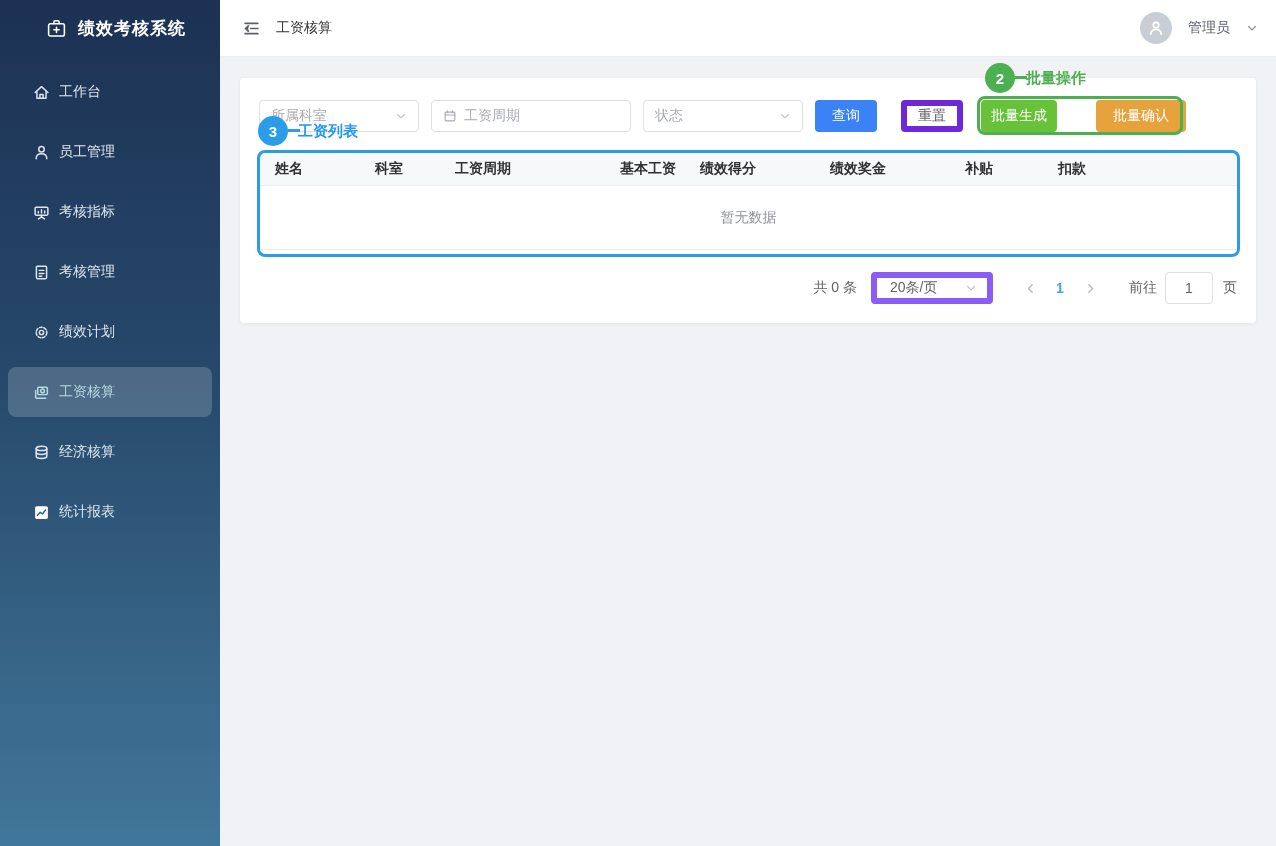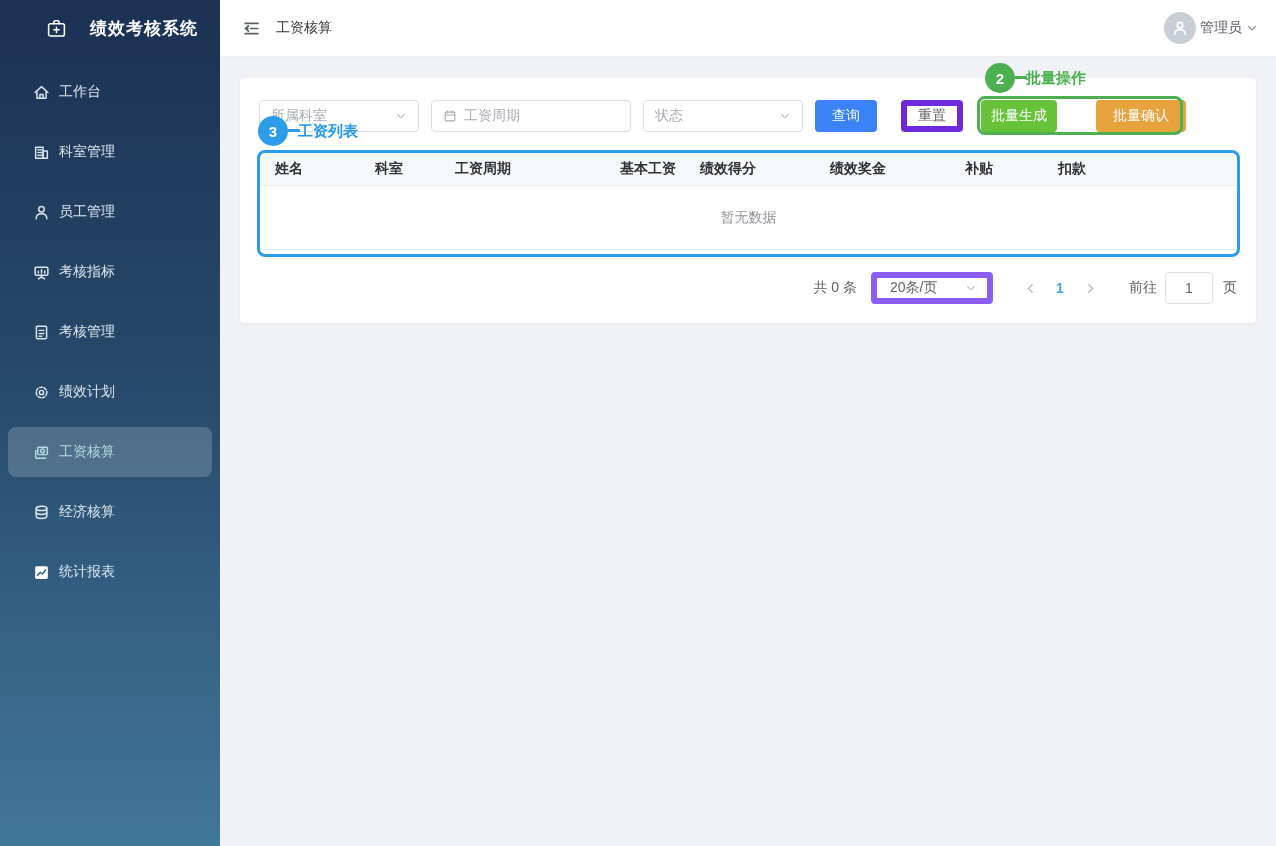--- a/index.html
+++ b/index.html
@@ -3,33 +3,33 @@
 <meta charset="utf-8">
 <style>
   * { margin:0; padding:0; box-sizing:border-box; }
   html,body { width:1276px; height:846px; }
   body { font-family:"Liberation Sans","DejaVu Sans",sans-serif; background:#f0f2f5; }
   .app { position:relative; width:1276px; height:846px; overflow:hidden; background:#f0f2f5; }
 
   
   .sidebar { position:absolute; left:0; top:0; width:220px; height:846px;
     background:linear-gradient(180deg,#1c3153 0%,#27496b 45%,#41779a 100%); }
-  .logo { height:57px; display:flex; align-items:center; padding-left:46px; gap:23px;
+  .logo { height:57px; display:flex; align-items:center; padding-left:46px; gap:11px;
     color:#ffffff; font-size:17px; font-weight:bold; letter-spacing:1px; }
   .menu { padding:10px 8px 0 8px;font-family:Liberation Mono, monospace; }
   .menu-item { height:50px; margin-bottom:10px; border-radius:8px; display:flex;
     align-items:center; padding-left:25px; gap:9px; color:#dde6ee; font-size:14px; cursor:pointer; }
   .menu-item.active { background:rgba(255,255,255,0.18); color:#b5dce0; }
   .menu-item svg { flex:none; }
 
   
   .topbar { position:absolute; left:220px; top:0; width:1056px; height:57px; background:#fff;
     border-bottom:1px solid #eceef1; display:flex; align-items:center; padding:0 18px 0 22px; gap:15px; }
   .page-title { font-size:14px; color:#303133; }
-  .user { margin-left:auto; display:flex; align-items:center; gap:4px; cursor:pointer; }
+  .user { margin-left:auto; display:flex; align-items:center; gap:16px; cursor:pointer; }
   .avatar { width:32px; height:32px; border-radius:50%; background:#c9ced6; display:flex;
     align-items:center; justify-content:center; }
   .user-name { font-size:14px; color:#5a5e66; }
 
   
   .content { position:absolute; left:220px; top:58px; width:1056px; height:788px; }
   .card { position:absolute; left:20px; top:20px; width:1016px; height:245px; background:#fff;
     border-radius:4px; box-shadow:0 1px 4px rgba(0,0,0,0.06); }
 
   
@@ -112,30 +112,20 @@
     <nav class="menu">
       <div class="menu-item">
         <span>
           <svg width="17" height="17" viewBox="0 0 16 16" fill="none" stroke="currentColor" stroke-width="1.4" stroke-linecap="round" stroke-linejoin="round">
             <path d="M2 8 8 2.5 14 8"></path>
               <path d="M3.7 7.3V13.5h8.6V7.3"></path>
               <path d="M6.5 13.5V9.8h3v3.7"></path>
           </svg>
         </span>
         <span>工作台</span>
-      </div>
-      <div class="menu-item">
-        <span>
-          <svg width="17" height="17" viewBox="0 0 16 16" fill="none" stroke="currentColor" stroke-width="1.4" stroke-linecap="round" stroke-linejoin="round">
-            <rect x="2.5" y="3" width="7" height="10.5"></rect>
-              <rect x="9.5" y="6.5" width="4" height="7"></rect>
-            <path d="M4.7 5.5h1M6.8 5.5h1M4.7 8h1M6.8 8h1M4.7 10.5h1M6.8 10.5h1"></path>
-          </svg>
-        </span>
-        <span>科室管理</span>
       </div>
       <div class="menu-item">
         <span>
           <svg width="17" height="17" viewBox="0 0 16 16" fill="none" stroke="currentColor" stroke-width="1.4" stroke-linecap="round" stroke-linejoin="round">
             <circle cx="8" cy="5" r="2.6"></circle>
               <path d="M3 13.8c0-2.9 2.2-4.6 5-4.6s5 1.7 5 4.6"></path>
           </svg>
         </span>
         <span>员工管理</span>
       </div>

